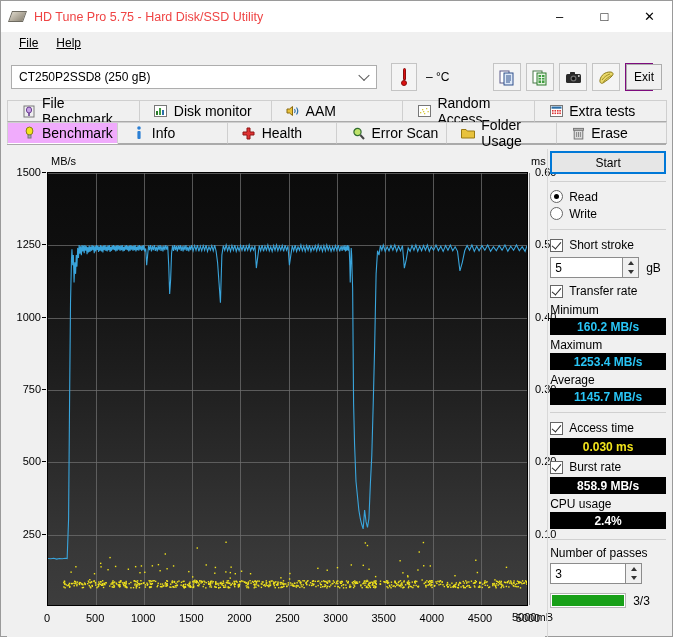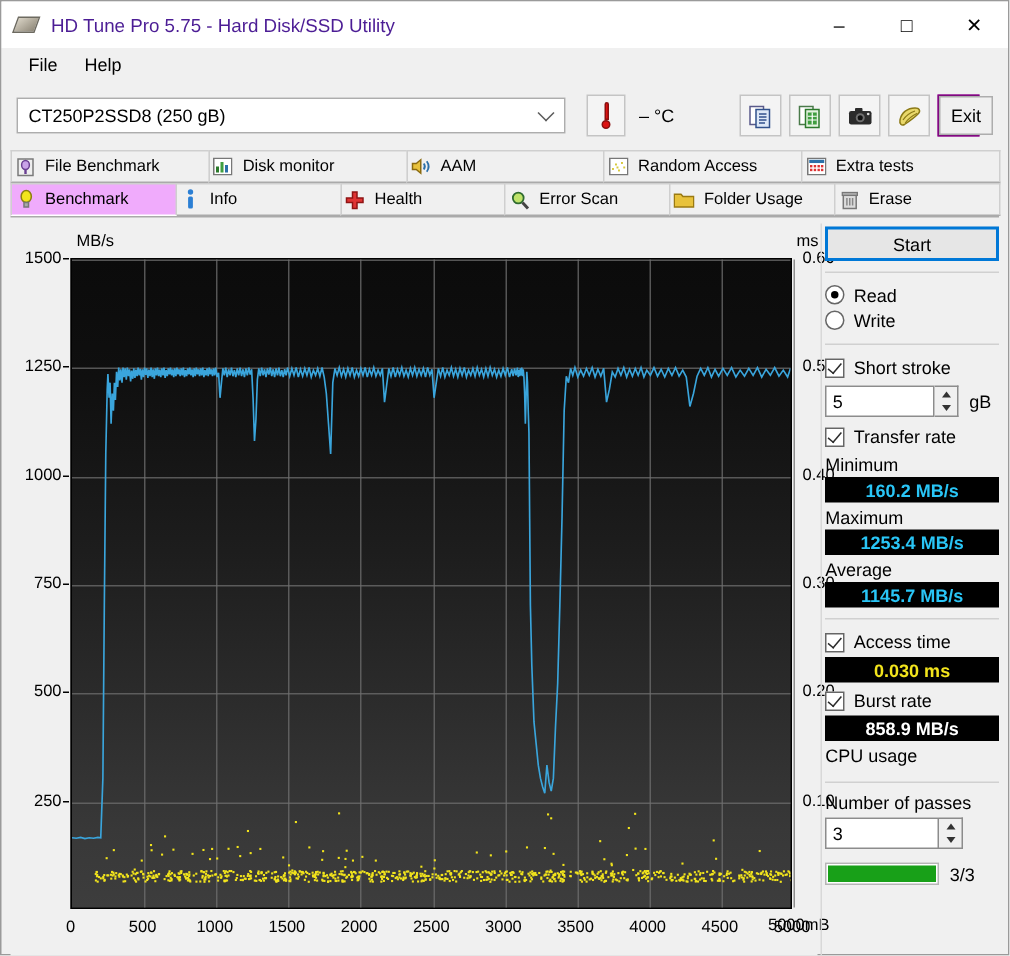--- a/index.html
+++ b/index.html
@@ -9,27 +9,27 @@
     font-family:"Liberation Sans", sans-serif;
     font-size:12px; color:#000;
     background:#f0f0f0; overflow:hidden;
   }
   .window { width:673px; height:637px; background:#f0f0f0; border:1px solid #9a9a9a; position:relative; }
 
   
   .titlebar { height:31px; background:#ffffff; display:flex; align-items:center; position:relative; }
   .title-icon { width:16px; height:16px; margin-left:9px; margin-right:8px; position:relative; }
   .title-icon .di { position:absolute; left:0; top:2px; width:15px; height:11px; background:linear-gradient(135deg,#d8d2c4,#8e8778); transform:skewX(-20deg); border:1px solid #6d6a60; }
-  .title-text { font-size:12.5px; color:#4c1d95; }
+  .title-text { font-size:12.5px; color:#ef4444; }
   .winbtns { position:absolute; right:0; top:0; height:31px; display:flex; }
   .winbtn { width:45px; height:31px; display:flex; align-items:center; justify-content:center; font-size:13px; color:#000; }
 
   
   .menubar { height:22px; background:#f0f0f0; display:flex; align-items:center; padding-left:9px; }
-  .menu-item { padding:2px 9px; font-size:12px; }
+  .menu-item { padding:2px 9px; font-size:12px;text-decoration:underline; }
 
   
   .toolbar { height:46px; background:#f0f0f0; display:flex; align-items:center; padding:0 10px; position:relative; }
   .drive-select {
     width:366px; height:24px; background:#fff; border:1px solid #adadad;
     display:flex; align-items:center; padding:0 4px 0 7px; font-size:12px; position:relative;
   }
   .drive-select .chev { position:absolute; right:8px; top:50%; transform:translateY(-60%); width:8px; height:8px;
      border-right:1.6px solid #5a5a5a; border-bottom:1.6px solid #5a5a5a; transform:translateY(-70%) rotate(45deg); }
   .temp-group { display:flex; align-items:center; margin-left:14px; }
@@ -41,23 +41,23 @@
   .tool-icons { display:flex; margin-left:44px; gap:5px; }
   .tbtn { width:28px; height:28px; border:1px solid #c4c4c4; background:#f4f4f4; display:flex; align-items:center; justify-content:center; }
   .tbtn.magenta { background:#b814b8; border:1px solid #7d0b7d; }
   .exit-btn { position:absolute; right:10px; width:36px; height:26px; border:1px solid #adadad; background:#f0f0f0;
       display:flex; align-items:center; justify-content:center; font-size:12px; }
 
   
   .tabs-wrap { padding:0 6px; }
   .tabrow { display:flex; height:22px; }
   .tab {
-    flex:1; display:flex; align-items:center; gap:6px; padding-left:2px;
+    flex:1; display:flex; align-items:center; gap:6px; padding-left:14px;
     background:#f0f0f0; border:1px solid #cfcfcf; border-bottom:1px solid #aaa;
-    font-size:11px; margin-right:-1px; position:relative;
+    font-size:14px; margin-right:-1px; position:relative;
   }
   .tabrow.row1 .tab { border-top:1px solid #cfcfcf; }
   .tab.active { background:#f0abfc; border-bottom:1px solid #fff; z-index:3; }
   .tab .ti { width:14px; height:14px; display:flex; align-items:center; justify-content:center; flex:0 0 14px; }
   .tab-sep { border-bottom:1px solid #aaa; }
 
   
   .content { display:flex; padding:4px 6px 0 6px; height:494px; }
   .chartpane { width:539px; position:relative; background:#f0f0f0; }
   .sidebar { width:116px; margin-left:5px; position:relative; }
@@ -1360,20 +1360,21 @@
       </div>
       <div class="val-box val-yellow">0.030 ms</div>
 
       <div class="chk-row" style="margin-top:3px;">
         <span class="chk on"></span>
         <span>Burst rate</span>
       </div>
       <div class="val-box val-white">858.9 MB/s</div>
 
       <div class="lbl">CPU usage</div>
+      <div class="val-box val-white">2.4%</div>
 
       <div class="sb-sep" style="margin-top:10px;"></div>
 
       <div class="lbl">Number of passes</div>
       <div class="spin">
         <div class="spin-box" style="width:76px;">3</div>
         <div class="spin-btns">
           <div>
               <span class="arrow-up"></span>
             </div>

